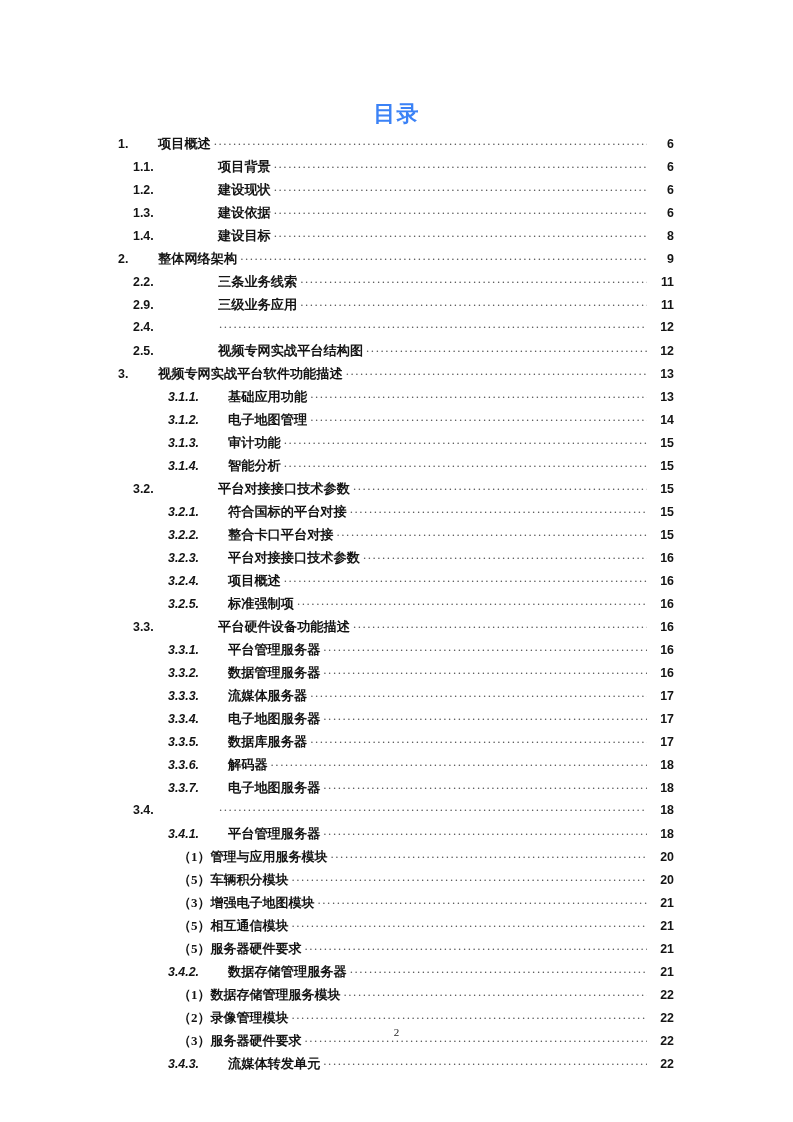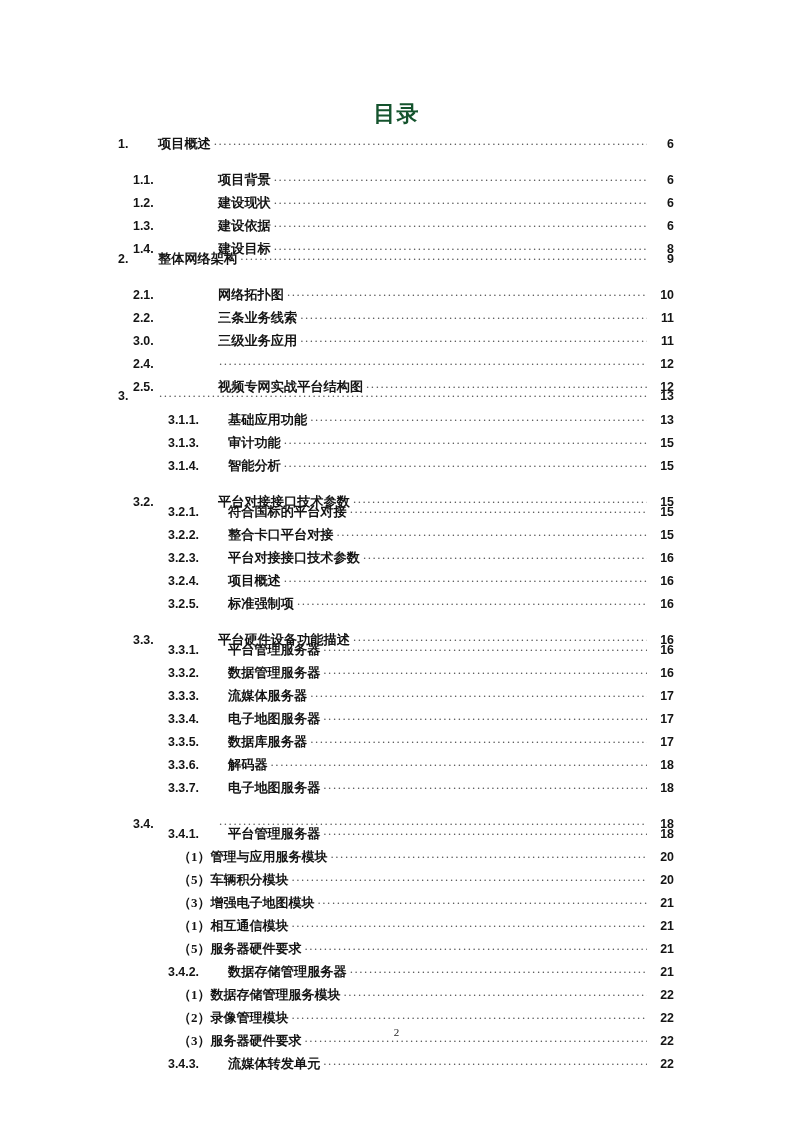--- a/index.html
+++ b/index.html
@@ -25,21 +25,21 @@
   }
 
   .toc-title {
     position: absolute;
     left: 0;
     top: 99px;
     width: 793px;
     text-align: center;
     font-size: 22px;
     font-weight: bold;
-    color: #14532d;
+    color: #3b82f6;
     letter-spacing: 1px;
     font-family: "Liberation Sans", "DejaVu Sans", sans-serif;
   }
 
   .toc-list {
     position: absolute;
     left: 118px;
     top: 132px;
     width: 556px;
   }
@@ -95,24 +95,24 @@
     font-size: 12.4px;
     font-family: "Liberation Sans", "DejaVu Sans", sans-serif;
     color: #141414;
   }
 
   
   .lvl1 { padding-left: 0px; }
   .lvl1 .toc-num { width: 40px; }
 
   .lvl2 { padding-left: 15px; }
-  .lvl2 .toc-num { width: 85px; margin-top: 14px; }
+  .lvl2 .toc-num { width: 85px; }
 
   .lvl3 { padding-left: 50px; }
-  .lvl3 .toc-num { width: 60px; }
+  .lvl3 .toc-num { width: 60px; font-style: italic; }
 
   .lvlp { padding-left: 60px; }
   .lvlp .toc-num { width: 0px; }
   .lvlp .toc-text { font-size: 13px; }
 
   .page-number {
     position: absolute;
     left: 0;
     top: 1026px;
     width: 793px;
@@ -159,60 +159,61 @@
         <span class="leader"></span>
         <span class="toc-page">8</span>
       </div>
       <div class="toc-row lvl1">
         <span class="toc-num">2.</span>
         <span class="toc-text">整体网络架构</span>
         <span class="leader"></span>
         <span class="toc-page">9</span>
       </div>
       <div class="toc-row lvl2">
-        <span class="toc-num">2.1.</span>
-        <span class="toc-text">网络拓扑图</span>
-        <span class="leader"></span>
-        <span class="toc-page">10</span>
-      </div>
-      <div class="toc-row lvl2">
         <span class="toc-num">2.2.</span>
         <span class="toc-text">三条业务线索</span>
         <span class="leader"></span>
         <span class="toc-page">11</span>
       </div>
       <div class="toc-row lvl2">
-        <span class="toc-num">3.0.</span>
+        <span class="toc-num">2.9.</span>
         <span class="toc-text">三级业务应用</span>
         <span class="leader"></span>
         <span class="toc-page">11</span>
       </div>
       <div class="toc-row lvl2">
         <span class="toc-num">2.4.</span>
         <span class="leader"></span>
         <span class="toc-page">12</span>
       </div>
       <div class="toc-row lvl2">
         <span class="toc-num">2.5.</span>
         <span class="toc-text">视频专网实战平台结构图</span>
         <span class="leader"></span>
         <span class="toc-page">12</span>
       </div>
       <div class="toc-row lvl1">
         <span class="toc-num">3.</span>
+        <span class="toc-text">视频专网实战平台软件功能描述</span>
         <span class="leader"></span>
         <span class="toc-page">13</span>
       </div>
       <div class="toc-row lvl3">
         <span class="toc-num">3.1.1.</span>
         <span class="toc-text">基础应用功能</span>
         <span class="leader"></span>
         <span class="toc-page">13</span>
       </div>
       <div class="toc-row lvl3">
+        <span class="toc-num">3.1.2.</span>
+        <span class="toc-text">电子地图管理</span>
+        <span class="leader"></span>
+        <span class="toc-page">14</span>
+      </div>
+      <div class="toc-row lvl3">
         <span class="toc-num">3.1.3.</span>
         <span class="toc-text">审计功能</span>
         <span class="leader"></span>
         <span class="toc-page">15</span>
       </div>
       <div class="toc-row lvl3">
         <span class="toc-num">3.1.4.</span>
         <span class="toc-text">智能分析</span>
         <span class="leader"></span>
         <span class="toc-page">15</span>
@@ -325,21 +326,21 @@
         <span class="toc-page">20</span>
       </div>
       <div class="toc-row lvlp">
         <span class="toc-num"></span>
         <span class="toc-text">（3）增强电子地图模块</span>
         <span class="leader"></span>
         <span class="toc-page">21</span>
       </div>
       <div class="toc-row lvlp">
         <span class="toc-num"></span>
-        <span class="toc-text">（1）相互通信模块</span>
+        <span class="toc-text">（5）相互通信模块</span>
         <span class="leader"></span>
         <span class="toc-page">21</span>
       </div>
       <div class="toc-row lvlp">
         <span class="toc-num"></span>
         <span class="toc-text">（5）服务器硬件要求</span>
         <span class="leader"></span>
         <span class="toc-page">21</span>
       </div>
       <div class="toc-row lvl3">

